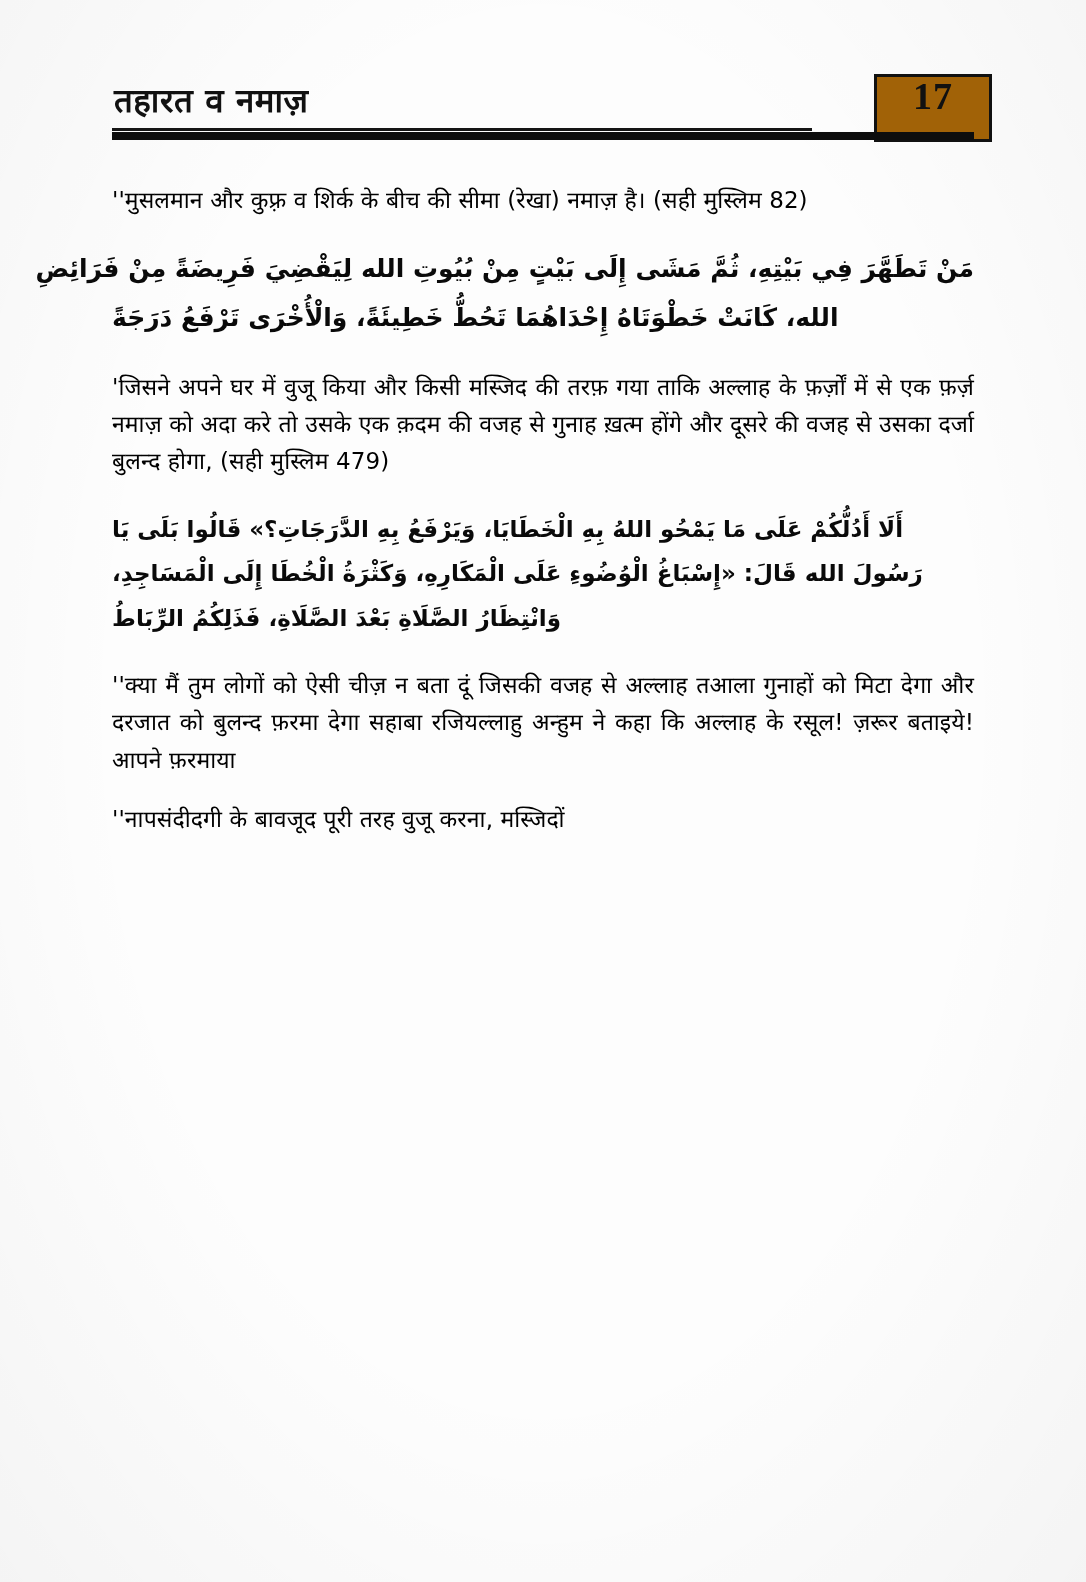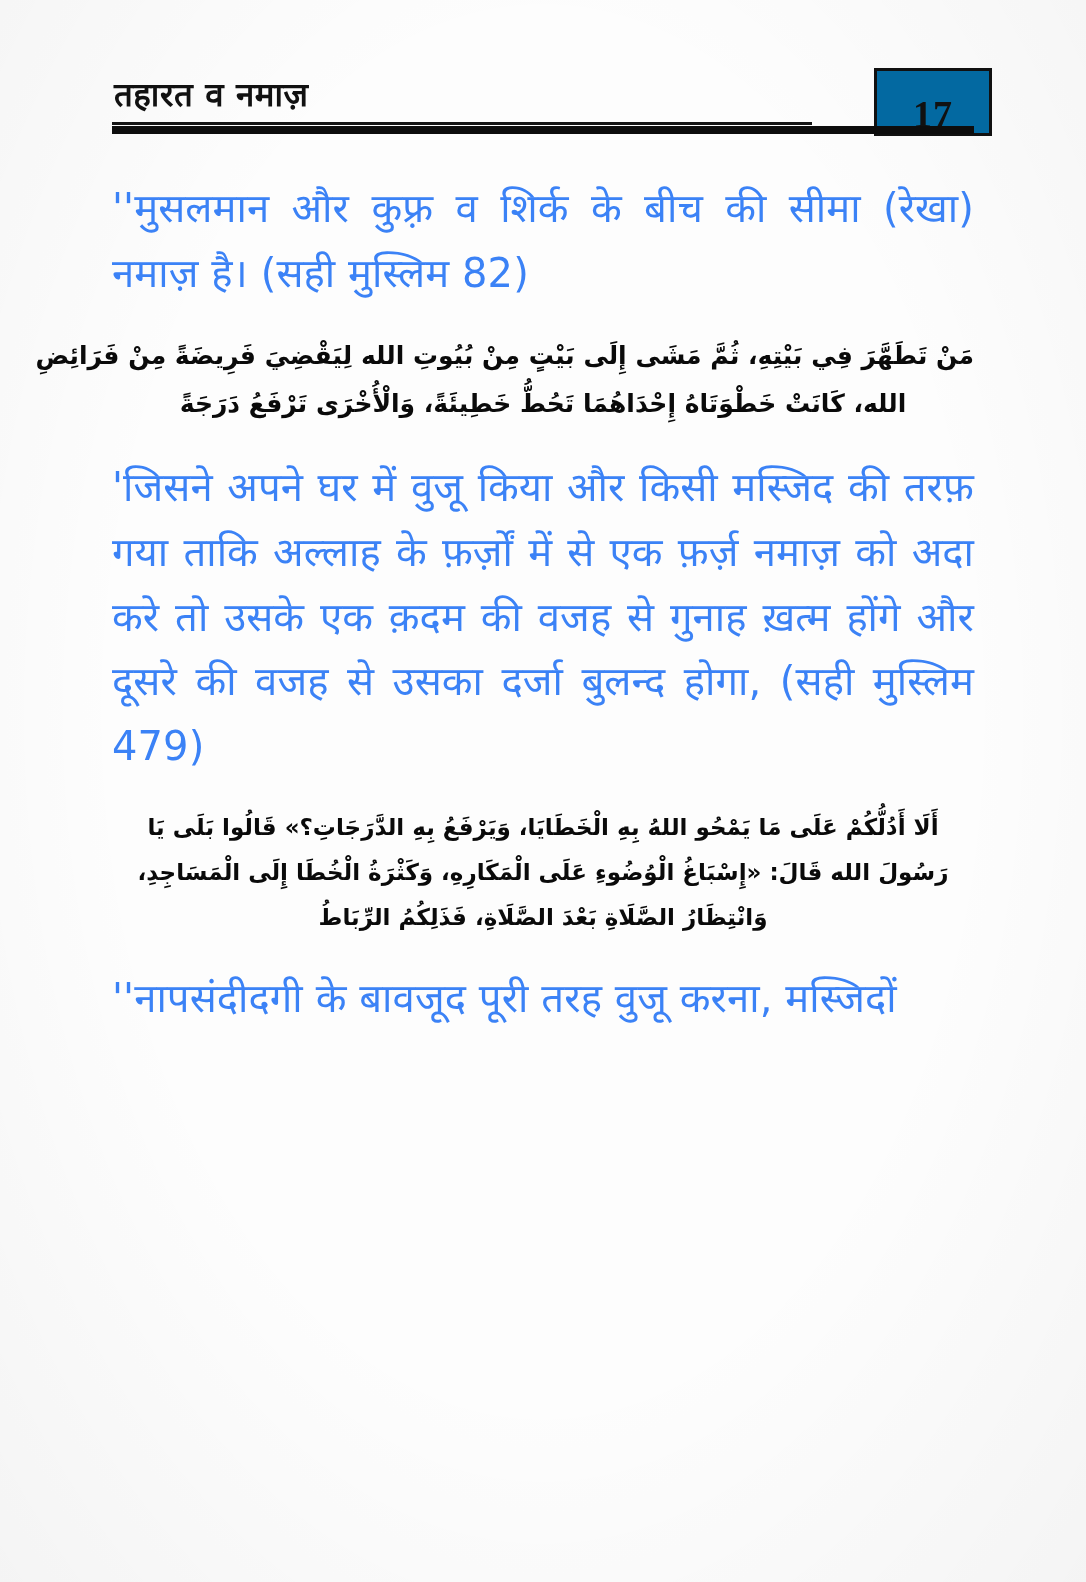--- a/index.html
+++ b/index.html
@@ -28,21 +28,21 @@
     position: absolute;
     inset: 0;
     background:
       radial-gradient(ellipse at 50% 45%, rgba(255,255,255,0) 55%, rgba(0,0,0,0.035) 100%);
     pointer-events: none;
   }
 
   .content {
     position: absolute;
     left: 112px;
-    top: 64px;
+    top: 70px;
     width: 862px;
   }
 
   
   .header {
     position: relative;
     height: 86px;
   }
   .header-title {
     position: absolute;
@@ -56,23 +56,23 @@
     color: #111;
     white-space: nowrap;
   }
   .pagenum-box {
     position: absolute;
     right: -18px;
     top: 4px;
     width: 112px;
     height: 62px;
     border: 3px solid #111;
-    background: #0369a1;
+    background: #a16207;
     display: flex;
-    align-items: flex-end;
+    align-items: flex-start;
     justify-content: center;
   }
   .pagenum {
     font-family: "Liberation Serif", serif;
     font-size: 38px;
     font-weight: 700;
     color: #111;
     line-height: 1;
     letter-spacing: 1px;
   }
@@ -93,23 +93,23 @@
     background: #0d0d0d;
   }
 
   
   .body-block {
     margin-top: 26px;
   }
 
   p.hi {
     font-family: "DejaVu Sans", sans-serif;
-    font-size: 40px;
+    font-size: 23px;
     line-height: 1.62;
-    color: #3b82f6;
+    color: #000000;
     margin: 0 0 26px 0;
     text-align: justify;
     text-justify: inter-word;
     letter-spacing: 0.1px;
     font-weight: 400;
   }
   p.hi:last-child { margin-bottom: 17px; }
 
   p.hi.tight { margin-bottom: 22px; }
 
@@ -123,21 +123,21 @@
   .ar-line {
     font-family: "DejaVu Sans", sans-serif;
     font-size: 26px;
     font-weight: 700;
     line-height: 1.95;
     color: #0a0a0a;
     direction: rtl;
     unicode-bidi: isolate;
     white-space: nowrap;
   }
-  .ar-line.l-center  { text-align: center; }
+  .ar-line.l-center  { text-align: left; }
 
   .ar-block.b1 .ar-line { font-size: 25px; }
   .ar-block.b2 .ar-line { font-size: 23px; }
 </style>
 </head>
 <body>
 
 <div class="page">
   <div class="content">
 
@@ -164,18 +164,19 @@
 
       <p class="hi">'जिसने अपने घर में वुजू किया और किसी मस्जिद की तरफ़ गया ताकि अल्लाह के फ़र्ज़ों में से एक फ़र्ज़ नमाज़ को अदा करे तो उसके एक क़दम की वजह से गुनाह ख़त्म होंगे और दूसरे की वजह से उसका दर्जा बुलन्द होगा, (सही मुस्लिम 479)</p>
 
 
       <div class="ar-block b2">
         <div class="ar-line l-center">أَلَا أَدُلُّكُمْ عَلَى مَا يَمْحُو اللهُ بِهِ الْخَطَايَا، وَيَرْفَعُ بِهِ الدَّرَجَاتِ؟» قَالُوا بَلَى يَا</div>
         <div class="ar-line l-center">رَسُولَ الله قَالَ: «إِسْبَاغُ الْوُضُوءِ عَلَى الْمَكَارِهِ، وَكَثْرَةُ الْخُطَا إِلَى الْمَسَاجِدِ،</div>
         <div class="ar-line l-center">وَانْتِظَارُ الصَّلَاةِ بَعْدَ الصَّلَاةِ، فَذَلِكُمُ الرِّبَاطُ</div>
       </div>
 
+      <p class="hi tight">''क्या मैं तुम लोगों को ऐसी चीज़ न बता दूं जिसकी वजह से अल्लाह तआला गुनाहों को मिटा देगा और दरजात को बुलन्द फ़रमा देगा सहाबा रजियल्लाहु अन्हुम ने कहा कि अल्लाह के रसूल! ज़रूर बताइये! आपने फ़रमाया</p>
 
       <p class="hi">''नापसंदीदगी के बावजूद पूरी तरह वुजू करना, मस्जिदों</p>
 
     </div>
   </div>
 </div>
 
 </body></html>

